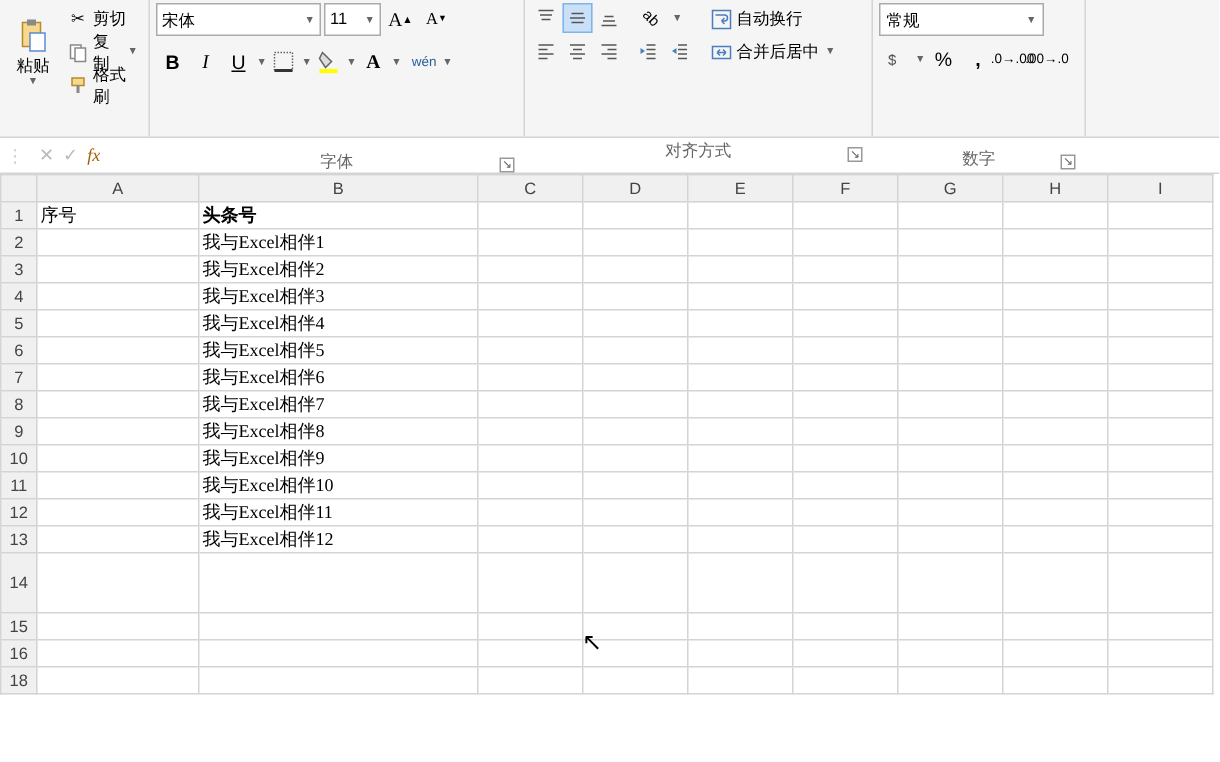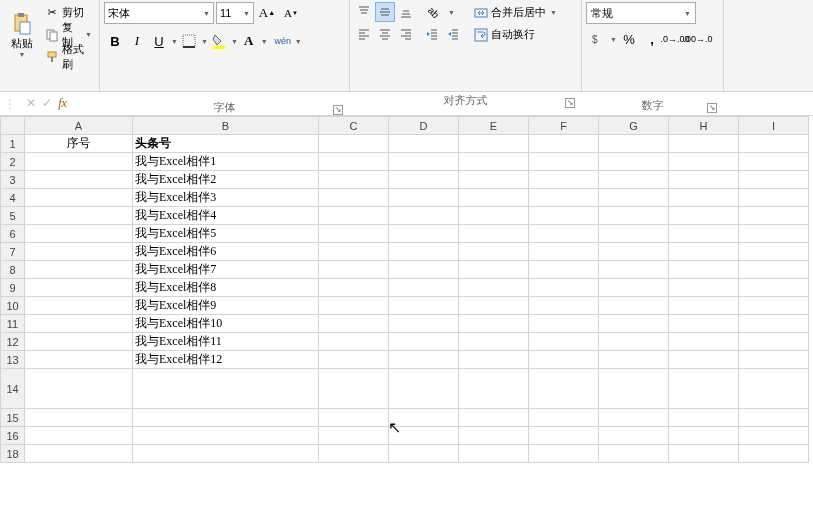--- a/index.html
+++ b/index.html
@@ -54,21 +54,21 @@
 .grid-wrap { position: relative; }
 .grid { border-collapse: collapse; table-layout: fixed; }
 .grid th, .grid td { border: 1px solid #d4d4d4; font-weight: normal; }
 .grid .colhdr { background: #f0f0f0; height: 18px; font-size: 11px; color: #444; text-align: center; }
 .grid .rowhdr { background: #f0f0f0; width: 24px; font-size: 11px; color: #444; text-align: center; }
 .grid .corner { background: #f0f0f0; width: 24px; height: 18px; }
 .grid td.cell { height: 18px; padding: 0 2px; font-size: 12px; font-family: SimSun, serif; white-space: nowrap; overflow: visible; }
 .colA { width: 108px; }
 .colB { width: 186px; }
 .colOther { width: 70px; }
-.bold { font-weight: bold; text-align: center; }
+.bold { font-weight: bold; }
 
 
 .cursor { position: absolute; left: 388px; top: 302px; pointer-events: none; font-size: 16px; color: #000; }
 
 
 .aln { width:14px; height:14px; }
 </style>
 </head>
 <body>
 
@@ -237,35 +237,35 @@
                 <line x1="6" y1="9" x2="12" y2="9" stroke="#555"></line>
                 <line x1="6" y1="12" x2="12" y2="12" stroke="#555"></line>
               </svg>
             </div>
         </div>
       </div>
       <div class="vstack" style="margin-left:6px">
         <div class="sm-btn">
           <span class="ico-sm">
               <svg width="14" height="14" viewBox="0 0 14 14">
+                <rect x="1" y="1" width="12" height="12" fill="none" stroke="#4a7ebf"></rect>
+                <path d="M3 4 h6 a2 2 0 0 1 0 4 h-2 m0 0 l2 -2 m-2 2 l2 2" fill="none" stroke="#4a7ebf"></path>
+              </svg>
+            </span>
+          <span>自动换行</span>
+        </div>
+        <div class="sm-btn">
+          <span class="ico-sm">
+              <svg width="14" height="14" viewBox="0 0 14 14">
                 <rect x="1" y="3" width="12" height="8" fill="none" stroke="#4a7ebf"></rect>
                 <path d="M4 7 h6 M4 7 l2 -2 M4 7 l2 2 M10 7 l-2 -2 M10 7 l-2 2" stroke="#4a7ebf" fill="none"></path>
               </svg>
             </span>
           <span>合并后居中</span>
           <span class="dd-sm">▼</span>
-        </div>
-        <div class="sm-btn">
-          <span class="ico-sm">
-              <svg width="14" height="14" viewBox="0 0 14 14">
-                <rect x="1" y="1" width="12" height="12" fill="none" stroke="#4a7ebf"></rect>
-                <path d="M3 4 h6 a2 2 0 0 1 0 4 h-2 m0 0 l2 -2 m-2 2 l2 2" fill="none" stroke="#4a7ebf"></path>
-              </svg>
-            </span>
-          <span>自动换行</span>
         </div>
       </div>
     </div>
     <div class="rgroup-label"><span>对齐方式</span><span class="launcher">↘</span></div>
   </div>
 
   <div class="rgroup" style="width:142px">
     <div class="rgroup-body" style="flex-direction:column;gap:4px">
       <div class="num-format">
           <span>常规</span>

